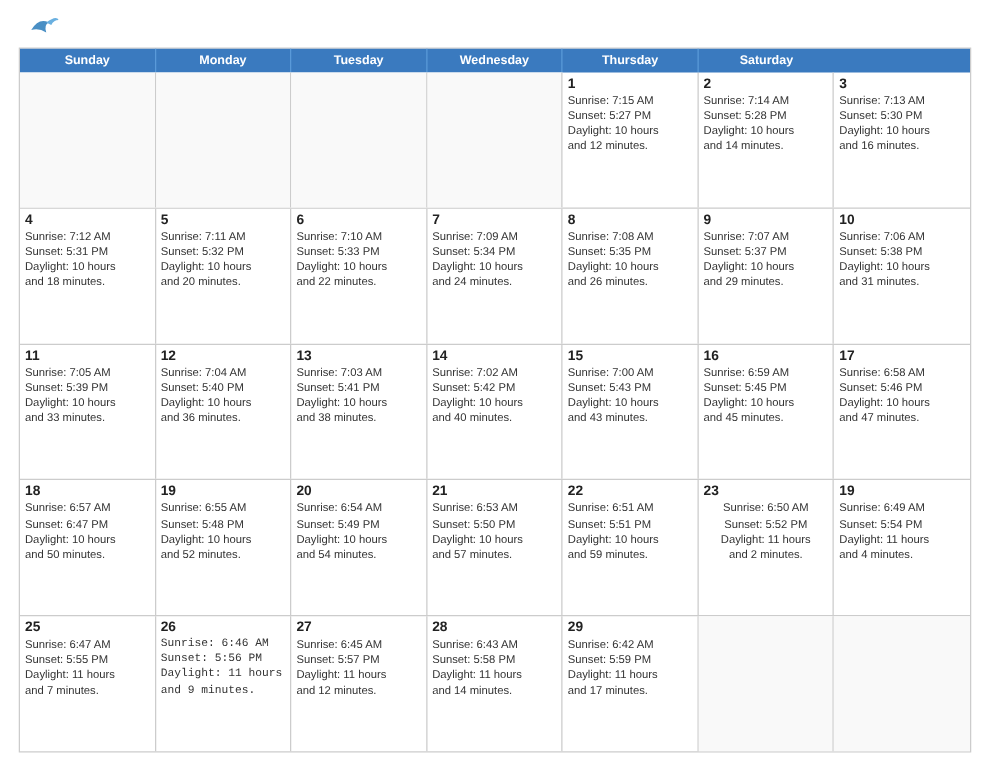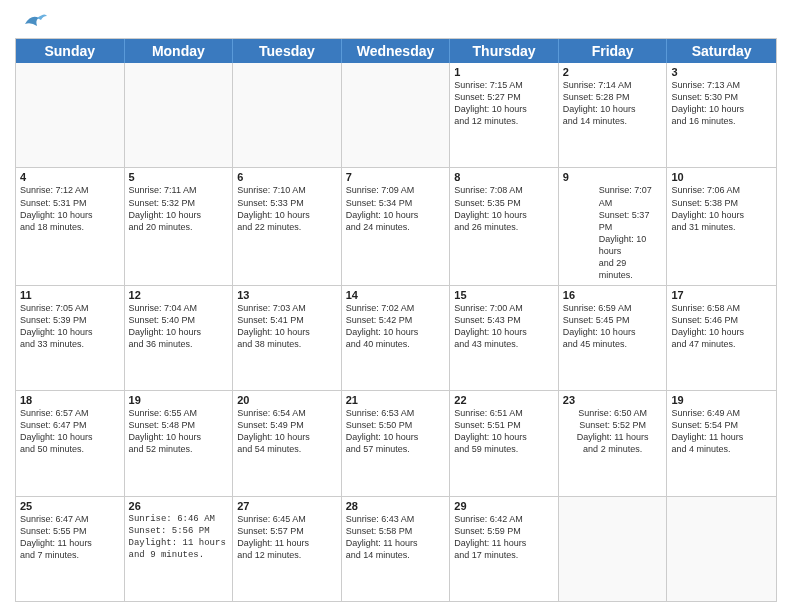--- a/index.html
+++ b/index.html
@@ -47,21 +47,21 @@
       display: flex;
       flex-direction: column;
     }
     .cal-header {
       display: grid;
       grid-template-columns: repeat(7, 1fr);
       background: #3a7abf;
     }
     .cal-header-cell {
       color: #fff;
-      font-size: 14px;
+      font-size: 10px;
       font-weight: bold;
       text-align: center;
       padding: 4px 2px;
       border-right: 1px solid #5a9ad9;
     }
     .cal-header-cell:last-child { border-right: none; }
     .cal-body {
       flex: 1;
       display: flex;
       flex-direction: column;
@@ -119,21 +119,20 @@
     </div>
   </div>
 
   <div class="calendar">
     <div class="cal-header">
     <div class="cal-header-cell">Sunday</div>
         <div class="cal-header-cell">Monday</div>
         <div class="cal-header-cell">Tuesday</div>
         <div class="cal-header-cell">Wednesday</div>
         <div class="cal-header-cell">Thursday</div>
-        <div class="cal-header-cell">Friday</div>
         <div class="cal-header-cell">Saturday</div>
       </div>
     <div class="cal-body">
     <div class="cal-row">
           <div class="cal-cell empty"></div>
           <div class="cal-cell empty"></div>
           <div class="cal-cell empty"></div>
           <div class="cal-cell empty"></div>
           <div class="cal-cell">
             <span class="day-num">1</span>
@@ -188,21 +187,21 @@
           </div>
           <div class="cal-cell">
             <span class="day-num">8</span>
             <div class="cell-info" style="white-space: pre-line;">Sunrise: 7:08 AM
 Sunset: 5:35 PM
 Daylight: 10 hours
 and 26 minutes.</div>
           </div>
           <div class="cal-cell">
             <span class="day-num">9</span>
-            <div class="cell-info" style="white-space: pre-line; margin-left: 36px;">Sunrise: 7:07 AM
+            <div class="cell-info" style="white-space: pre-line;">Sunrise: 7:07 AM
 Sunset: 5:37 PM
 Daylight: 10 hours
 and 29 minutes.</div>
           </div>
           <div class="cal-cell">
             <span class="day-num">10</span>
             <div class="cell-info" style="white-space: pre-line;">Sunrise: 7:06 AM
 Sunset: 5:38 PM
 Daylight: 10 hours
 and 31 minutes.</div>

